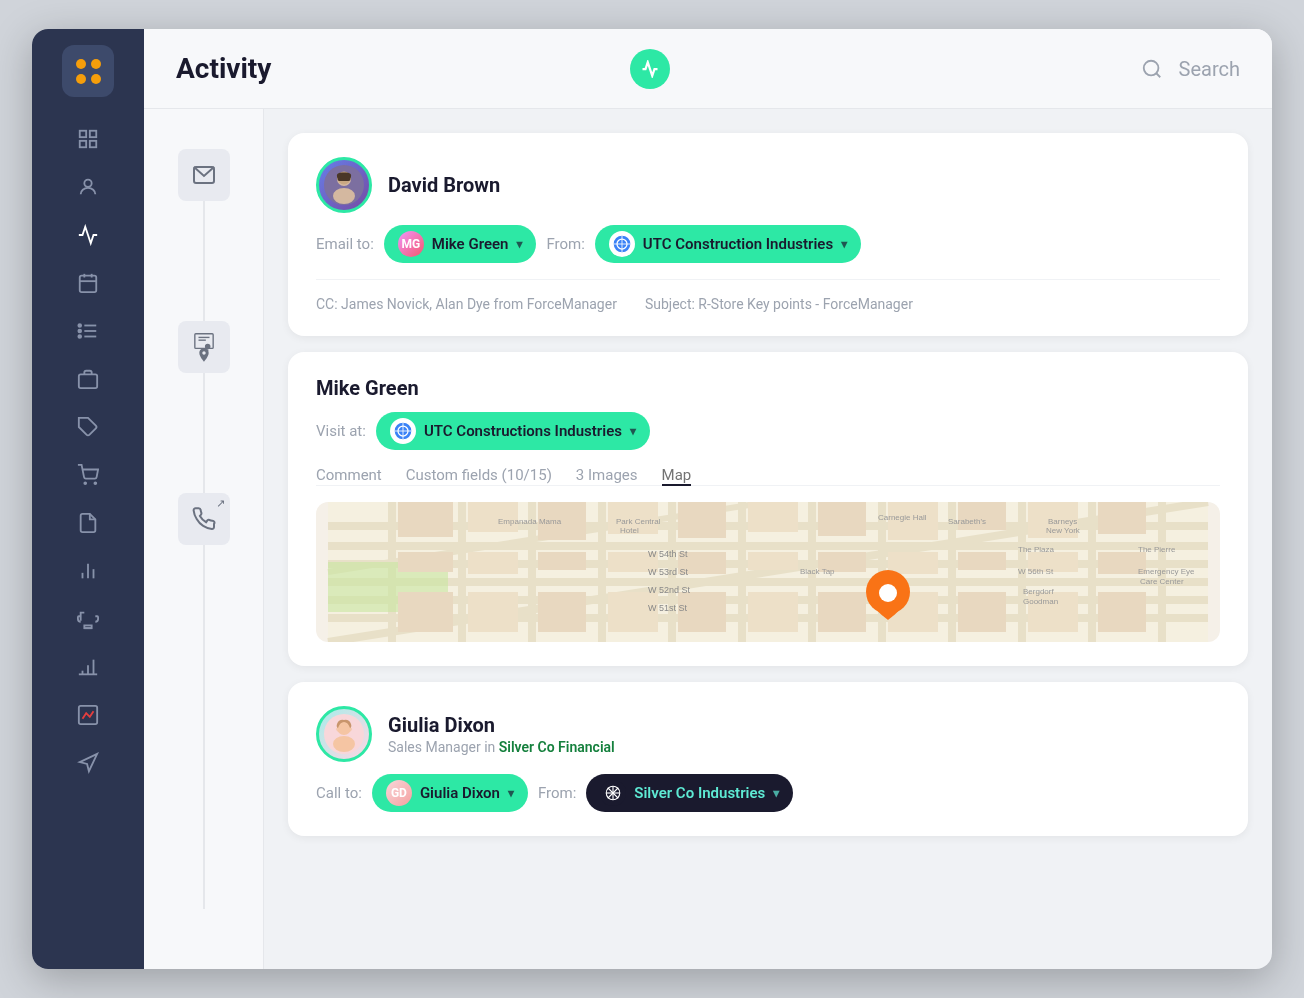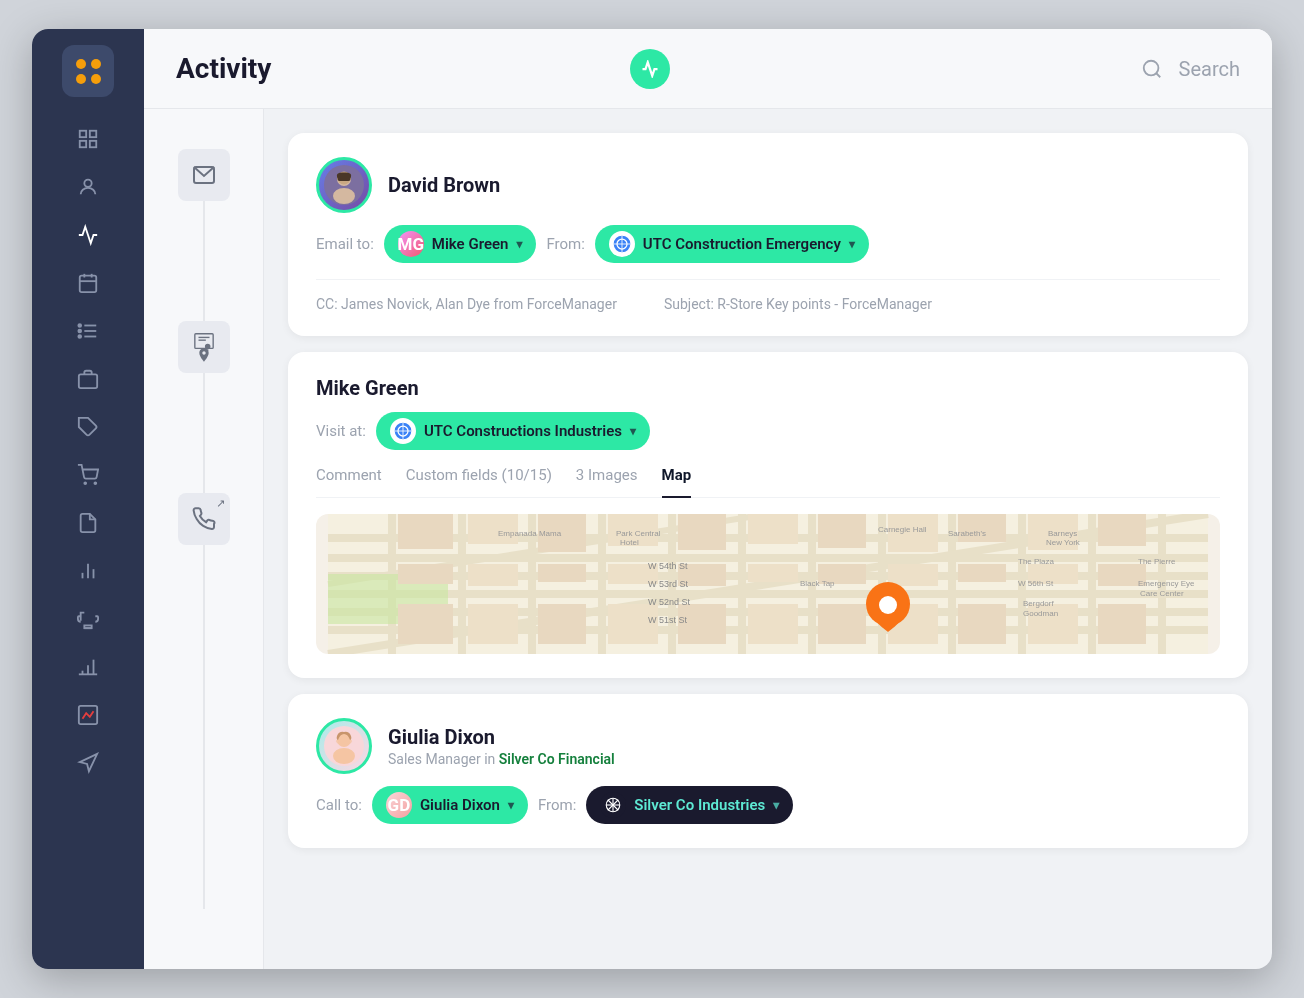--- a/index.html
+++ b/index.html
@@ -225,21 +225,21 @@
     }
 
     .avatar-mike-small {
       width: 26px;
       height: 26px;
       border-radius: 50%;
       background: linear-gradient(135deg, #f093fb, #f5576c);
       display: flex;
       align-items: center;
       justify-content: center;
-      font-size: 17px;
+      font-size: 12px;
       color: white;
       font-weight: 700;
       flex-shrink: 0;
     }
 
     .avatar-giulia {
       background: linear-gradient(135deg, #a8edea, #fed6e3);
     }
 
     .person-name {
@@ -285,49 +285,48 @@
 
     .card-divider {
       height: 1px;
       background: #f0f2f5;
       margin: 16px 0;
     }
 
     .card-footer-row {
       display: flex;
       align-items: center;
-      gap: 47px;
+      gap: 28px;
       flex-wrap: wrap;
     }
 
     .card-footer-text {
       font-size: 14px;
       color: #9ca3af;
     }
 
     
     .card-tabs {
       display: flex;
       gap: 24px;
       border-bottom: 1px solid #f0f2f5;
       margin: 16px 0 0 0;
     }
 
     .card-tab {
       font-size: 15px;
       color: #9ca3af;
-      padding-bottom: 12px;
       cursor: pointer;
       border-bottom: 2px solid transparent;
       margin-bottom: -1px;
     }
 
     .card-tab.active {
-      color: #0f172a;
-      font-weight: 700;
+      color: #737373;
+      font-weight: 400;
       border-bottom-color: #1a1a2e;
     }
 
     .map-container {
       width: 100%;
       height: 140px;
       border-radius: 12px;
       overflow: hidden;
       margin-top: 16px;
       background: #f5f0e8;
@@ -581,21 +580,21 @@
             <span class="meta-label">From:</span>
             <div class="chip chip-utc">
               <div class="utc-icon">
                 <svg width="20" height="20" viewBox="0 0 24 24">
                     <circle cx="12" cy="12" r="10" fill="#3b82f6"></circle>
                     <circle cx="12" cy="12" r="6" fill="none" stroke="white" stroke-width="1.5"></circle>
                     <line x1="12" y1="2" x2="12" y2="22" stroke="white" stroke-width="1"></line>
                     <line x1="2" y1="12" x2="22" y2="12" stroke="white" stroke-width="1"></line>
                   </svg>
               </div>
-              <span>UTC Construction Emergency</span>
+              <span>UTC Construction Industries</span>
               <span class="chip-chevron">▾</span>
             </div>
           </div>
           <div class="card-divider"></div>
           <div class="card-footer-row">
             <span class="card-footer-text">CC: James Novick, Alan Dye from ForceManager</span>
             <span class="card-footer-text">Subject: R-Store Key points - ForceManager</span>
           </div>
         </div>
 

